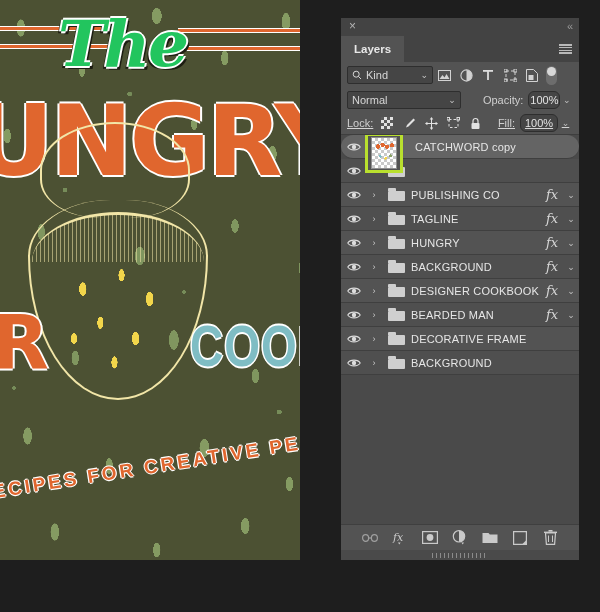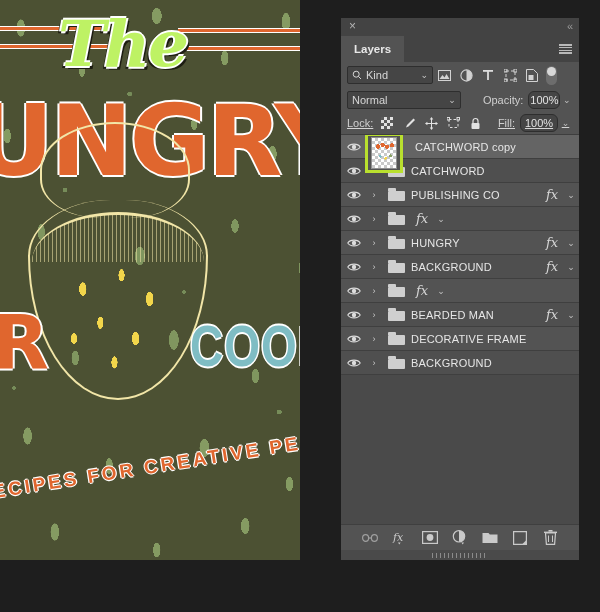--- a/index.html
+++ b/index.html
@@ -49,21 +49,21 @@
       radial-gradient(circle 4px at 88% 72%, #7e9760 60%, transparent 62%),
       radial-gradient(circle 3px at 10% 68%, #7e9760 60%, transparent 62%),
       radial-gradient(circle 4px at 44% 19%, #7e9760 60%, transparent 62%);
     opacity: .85;
   }
   .rule { position:absolute; height:5px; background:#e0662e;
           border-top:1px solid #fff; border-bottom:1px solid #fff; }
   .art-the {
     position:absolute; left:58px; top:6px;
     font-family:"DejaVu Serif", serif; font-style:italic; font-weight:700;
-    font-size:64px; color:#bef264;
+    font-size:64px; color:#22c55e;
     text-shadow: -2px 0 #fff, 2px 0 #fff, 0 -2px #fff, 0 2px #fff,
                  -3px 2px #1d1d12, 3px 3px #1d1d12;
     letter-spacing:-2px;
   }
   .art-hungry {
     position:absolute; left:-26px; top:84px;
     font-family:"DejaVu Sans", sans-serif; font-weight:700;
     font-size:98px; color:#e0662e; letter-spacing:-3px;
     text-shadow: -2px 0 #fff, 2px 0 #fff, 0 -2px #fff, 0 2px #fff;
     white-space:nowrap;
@@ -187,21 +187,21 @@
 
   .divider { height:1px; background:#3e3e3e; flex:0 0 1px; }
 
   
   .layer-list { flex:1 1 auto; background:#4a4a4a; overflow:hidden; position:relative; }
   .layer-row {
     display:flex; align-items:center; height:24px; position:relative;
     border-bottom:1px solid #3f3f3f; background:#535353;
   }
   .layer-row.alt { background:#4f4f4f; }
-  .layer-row.selected { background:#646464; }
+  .layer-row.selected { background:#646464;border-radius:12px; }
   .eye-cell { width:26px; display:flex; align-items:center; justify-content:center; }
   .chev-cell { width:14px; display:flex; align-items:center; justify-content:center;
                font-size:9px; color:#c9c9c9; }
   .thumb-cell { width:30px; display:flex; align-items:center; justify-content:center; }
   .folder-ico { width:17px; height:13px; position:relative; }
   .folder-ico::before{
     content:""; position:absolute; left:0; top:0; width:8px; height:3px;
     background:#cfcfcf; border-radius:1px 1px 0 0;
   }
   .folder-ico::after{
@@ -433,21 +433,20 @@
           <div class="eye-cell">
             <svg width="14" height="10" viewBox="0 0 14 10">
               <path d="M0.8 5 C3 1.2 11 1.2 13.2 5 C11 8.8 3 8.8 0.8 5 Z" fill="none" stroke="#dcdcdc" stroke-width="1.1"></path>
               <circle cx="7" cy="5" r="2.2" fill="#dcdcdc"></circle>
             </svg>
           </div>
           <div class="chev-cell">›</div>
           <div class="thumb-cell">
             <span class="folder-ico"></span>
           </div>
-          <div class="layer-name">CATCHWORD</div>
           <div style="width: 38px;"></div>
         </div>
         <div class="layer-row">
           <div class="eye-cell">
             <svg width="14" height="10" viewBox="0 0 14 10">
               <path d="M0.8 5 C3 1.2 11 1.2 13.2 5 C11 8.8 3 8.8 0.8 5 Z" fill="none" stroke="#dcdcdc" stroke-width="1.1"></path>
               <circle cx="7" cy="5" r="2.2" fill="#dcdcdc"></circle>
             </svg>
           </div>
           <div class="chev-cell">›</div>
@@ -462,20 +461,21 @@
           <div class="eye-cell">
             <svg width="14" height="10" viewBox="0 0 14 10">
               <path d="M0.8 5 C3 1.2 11 1.2 13.2 5 C11 8.8 3 8.8 0.8 5 Z" fill="none" stroke="#dcdcdc" stroke-width="1.1"></path>
               <circle cx="7" cy="5" r="2.2" fill="#dcdcdc"></circle>
             </svg>
           </div>
           <div class="chev-cell">›</div>
           <div class="thumb-cell">
             <span class="folder-ico"></span>
           </div>
+          <div class="layer-name">TAGLINE</div>
           <div class="fx-cell">fx</div>
           <div class="fxchev-cell">⌄</div>
         </div>
         <div class="layer-row">
           <div class="eye-cell">
             <svg width="14" height="10" viewBox="0 0 14 10">
               <path d="M0.8 5 C3 1.2 11 1.2 13.2 5 C11 8.8 3 8.8 0.8 5 Z" fill="none" stroke="#dcdcdc" stroke-width="1.1"></path>
               <circle cx="7" cy="5" r="2.2" fill="#dcdcdc"></circle>
             </svg>
           </div>
@@ -506,20 +506,21 @@
           <div class="eye-cell">
             <svg width="14" height="10" viewBox="0 0 14 10">
               <path d="M0.8 5 C3 1.2 11 1.2 13.2 5 C11 8.8 3 8.8 0.8 5 Z" fill="none" stroke="#dcdcdc" stroke-width="1.1"></path>
               <circle cx="7" cy="5" r="2.2" fill="#dcdcdc"></circle>
             </svg>
           </div>
           <div class="chev-cell">›</div>
           <div class="thumb-cell">
             <span class="folder-ico"></span>
           </div>
+          <div class="layer-name">DESIGNER COOKBOOK</div>
           <div class="fx-cell">fx</div>
           <div class="fxchev-cell">⌄</div>
         </div>
         <div class="layer-row alt">
           <div class="eye-cell">
             <svg width="14" height="10" viewBox="0 0 14 10">
               <path d="M0.8 5 C3 1.2 11 1.2 13.2 5 C11 8.8 3 8.8 0.8 5 Z" fill="none" stroke="#dcdcdc" stroke-width="1.1"></path>
               <circle cx="7" cy="5" r="2.2" fill="#dcdcdc"></circle>
             </svg>
           </div>

